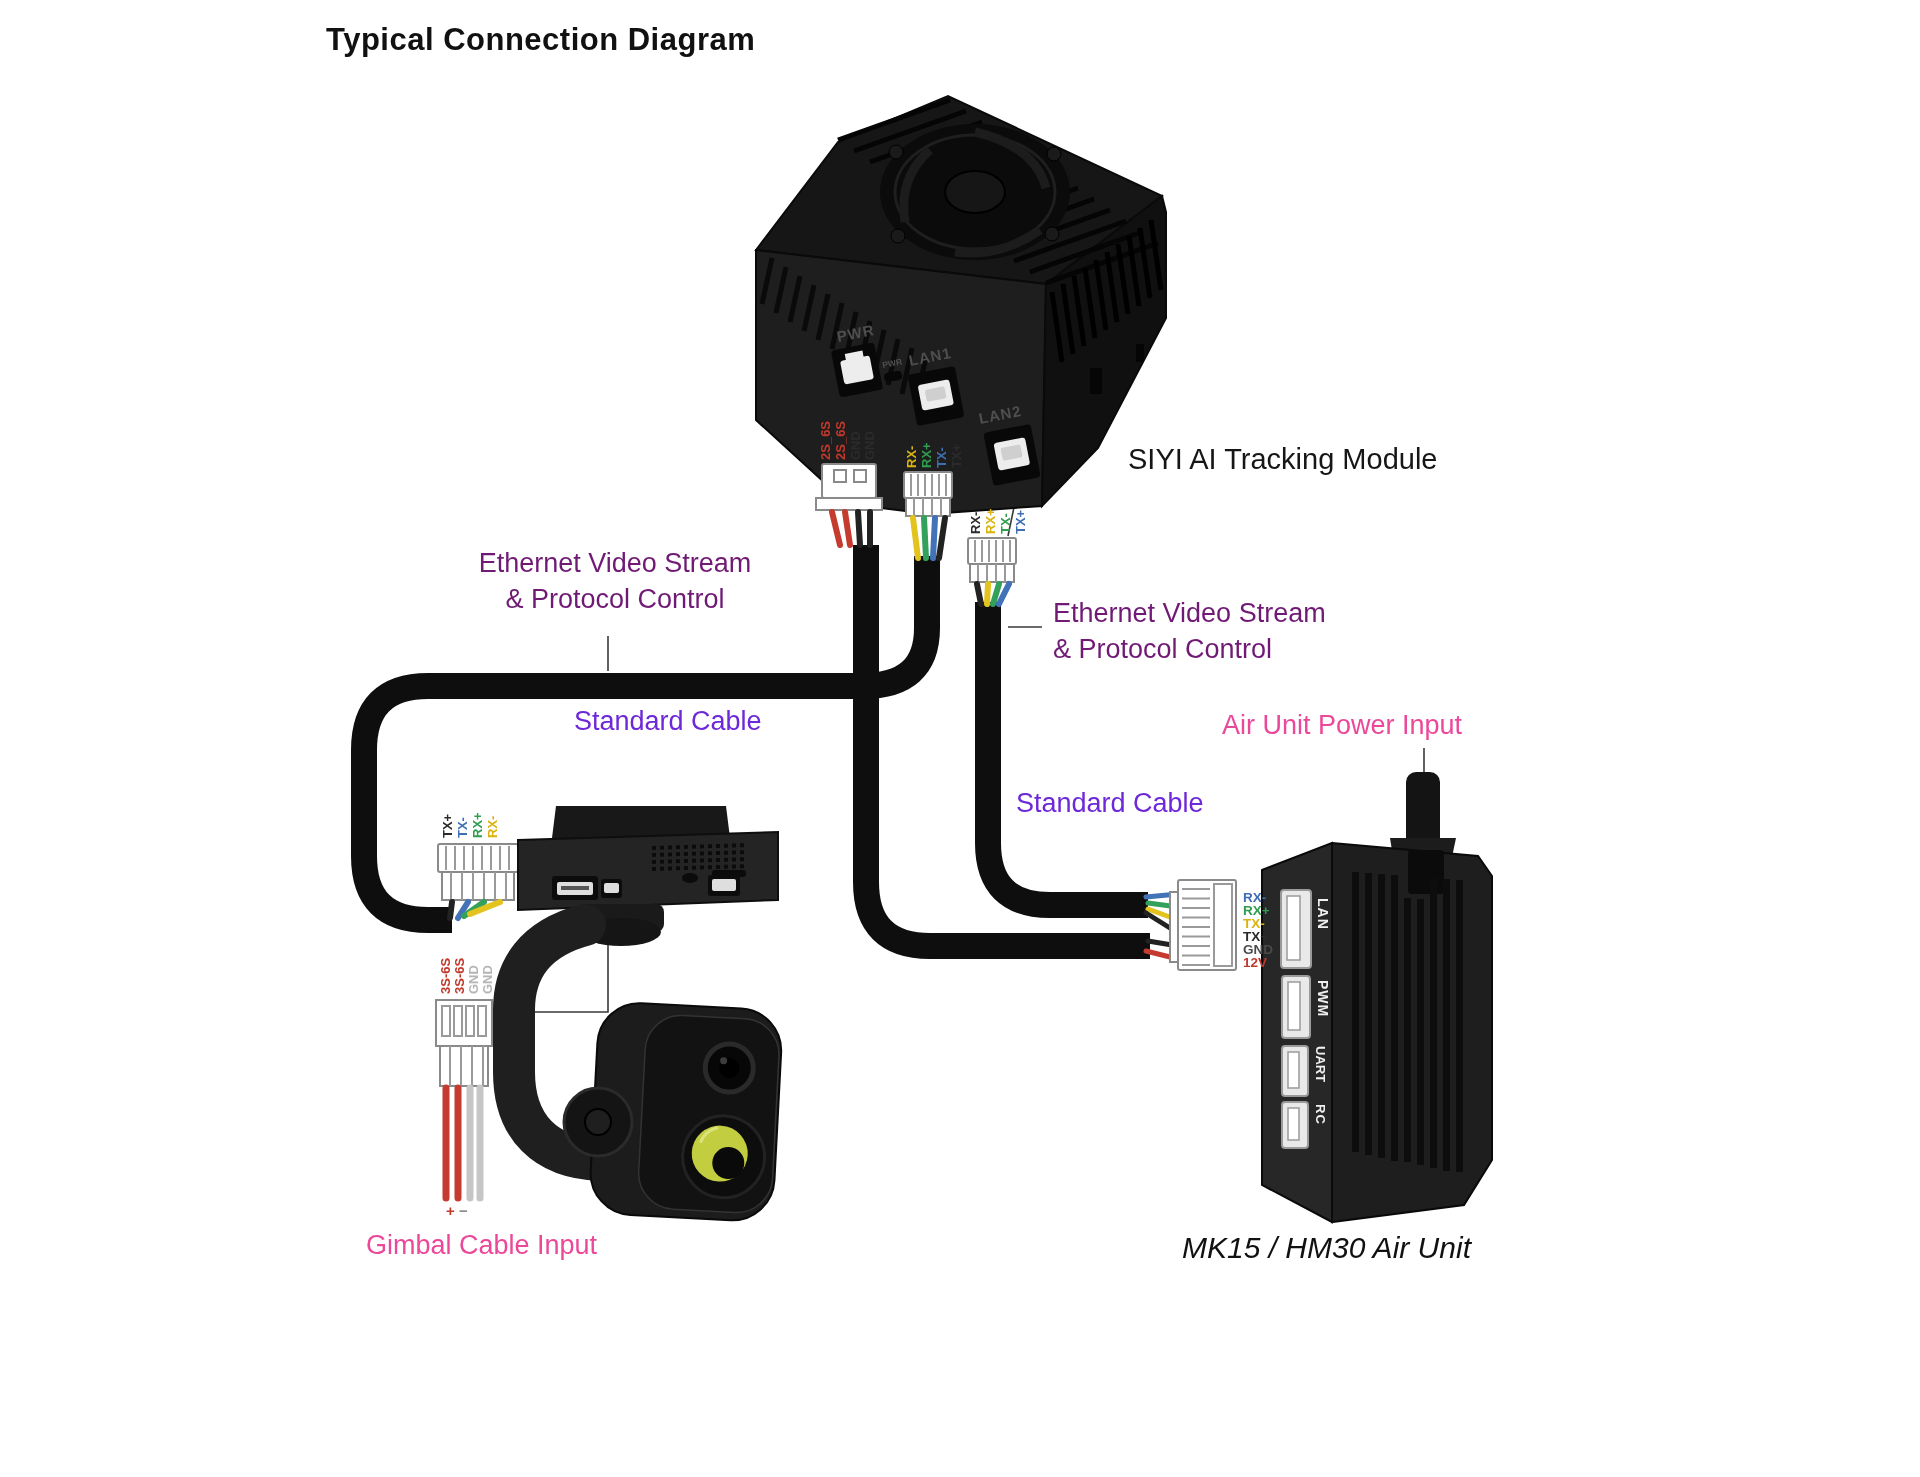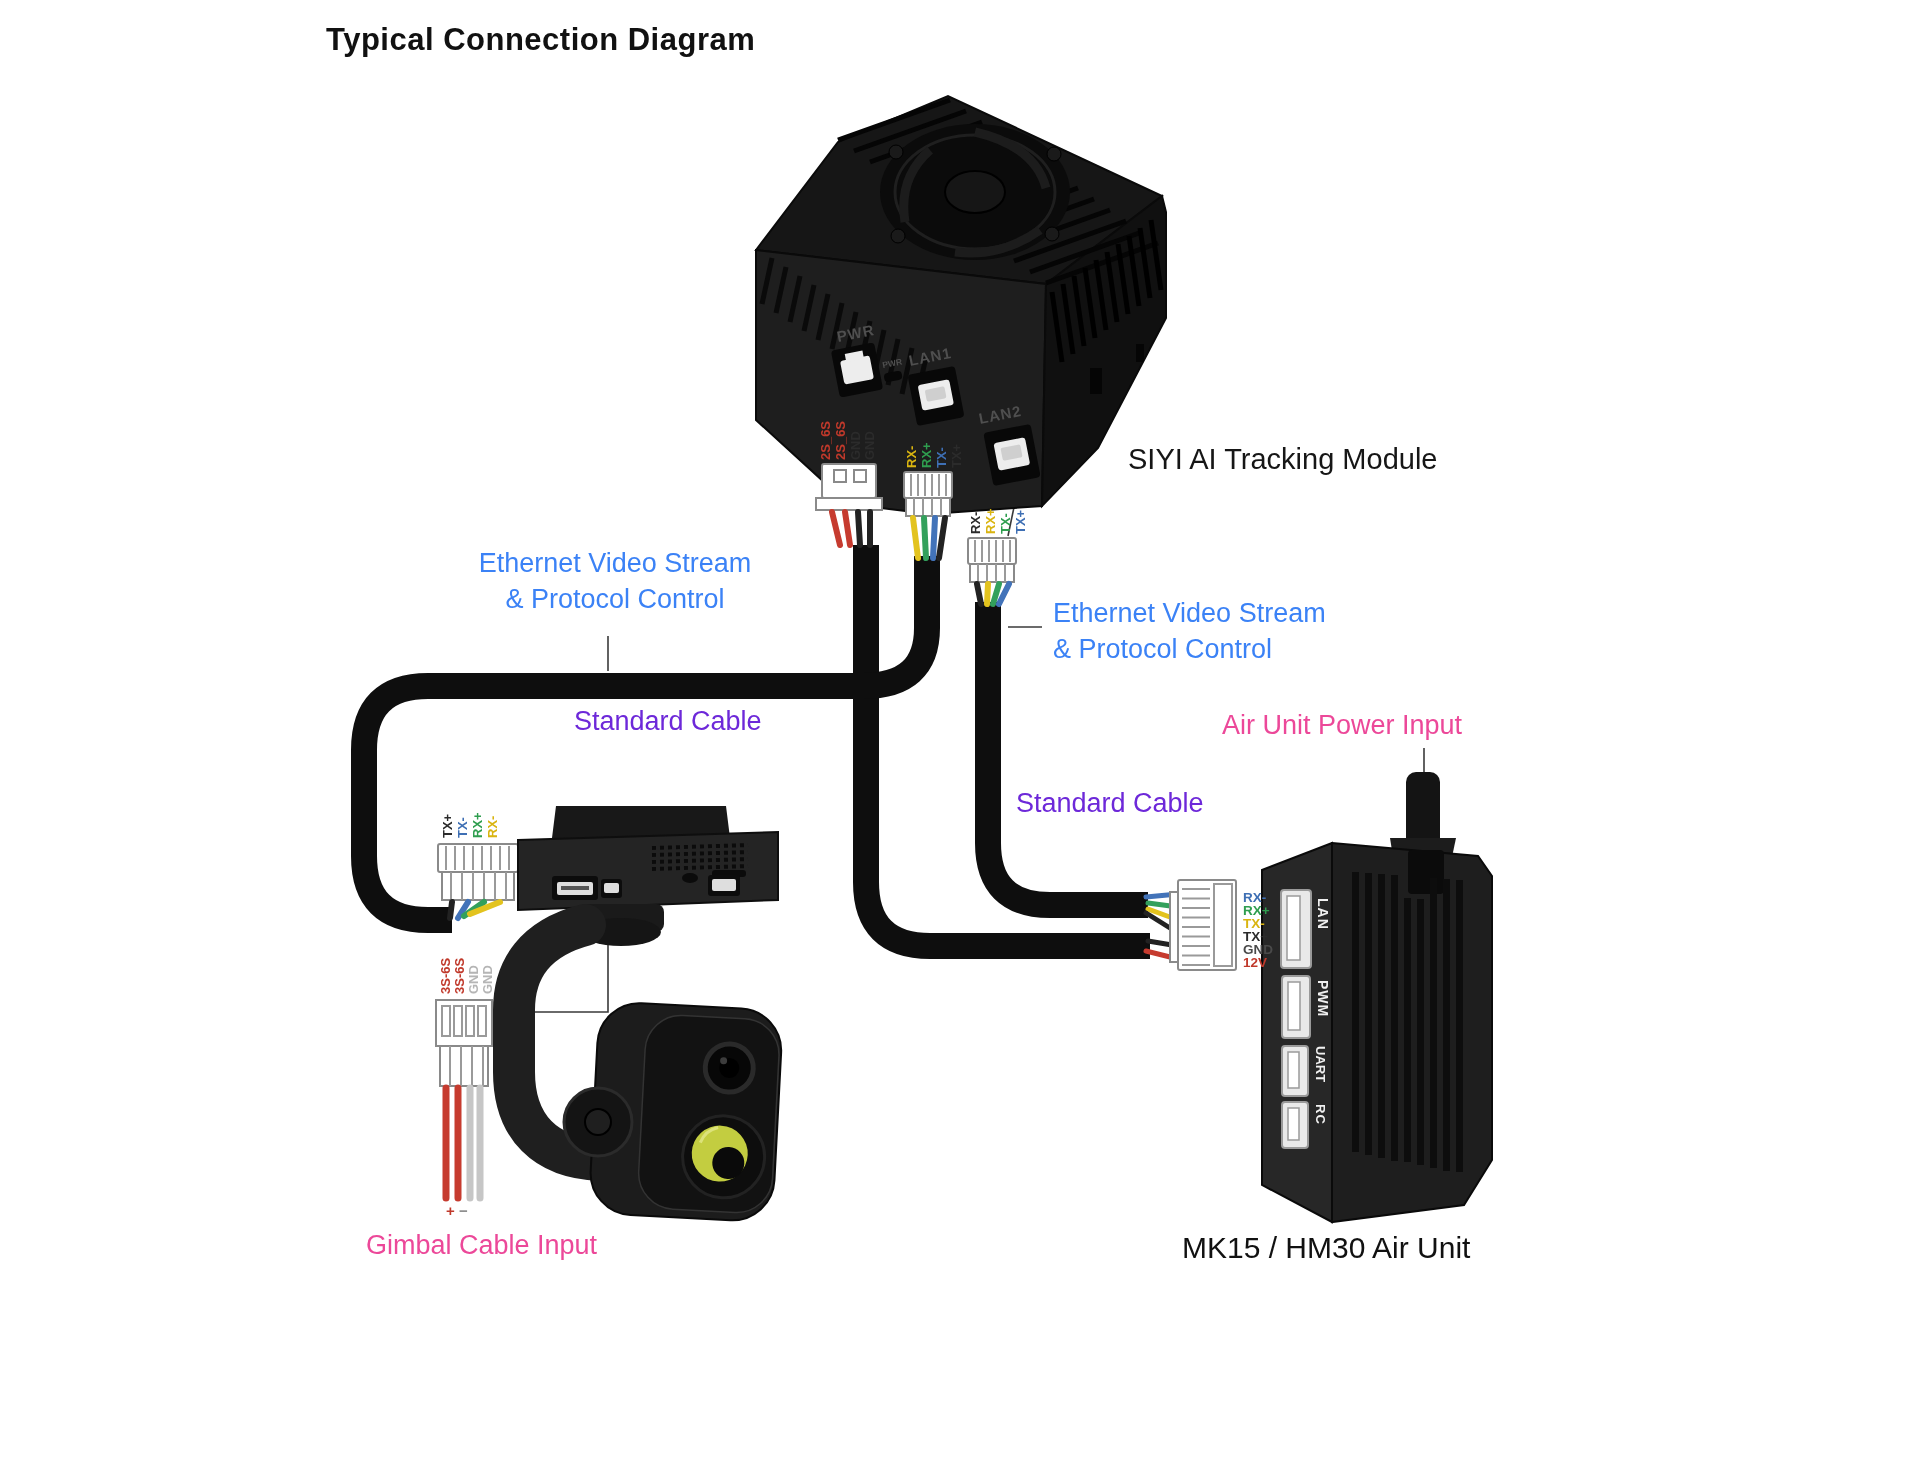--- a/index.html
+++ b/index.html
@@ -1,20 +1,20 @@
 <!DOCTYPE html>
 <html><head>
 <meta charset="utf-8">
 <style>
   html,body{margin:0;padding:0;background:#ffffff;}
   #canvas{position:relative;width:1920px;height:1477px;background:#ffffff;overflow:hidden;
           font-family:"Liberation Sans",sans-serif;}
   svg{position:absolute;left:0;top:0;}
   svg text{font-family:"Liberation Sans",sans-serif;}
-  .lbl{position:absolute;color:#3b82f6;font-size:27px;line-height:1.32;white-space:pre-line;}
+  .lbl{position:absolute;color:#701a75;font-size:27px;line-height:1.32;white-space:pre-line;}
   .title{font-size:31px;font-weight:700;color:#111;letter-spacing:.5px;}
   .module-name{font-size:29px;color:#161616;}
   .unit-name{font-size:30px;color:#111;}
   .gray{color:#6d28d9;}
   .red{color:#ec4899;}
   .center{text-align:center;}
 </style>
 </head>
 <body>
 
@@ -290,15 +290,15 @@
 &amp; Protocol Control</div>
 
 <div class="lbl gray" style="left:574px;top:704px;">Standard Cable</div>
 
 <div class="lbl gray" style="left:1016px;top:786px;">Standard Cable</div>
 
 <div class="lbl red" style="left:1222px;top:708px;">Air Unit Power Input</div>
 
 <div class="lbl red" style="left:366px;top:1228px;">Gimbal Cable Input</div>
 
-<div class="lbl unit-name" style="left:1182px;top:1228px;">MK15 / HM30 Air Unit</div>
+<div class="lbl unit-name" style="left:1182px;top:1228px;font-style:italic;">MK15 / HM30 Air Unit</div>
 
 </div>
 
 </body></html>

